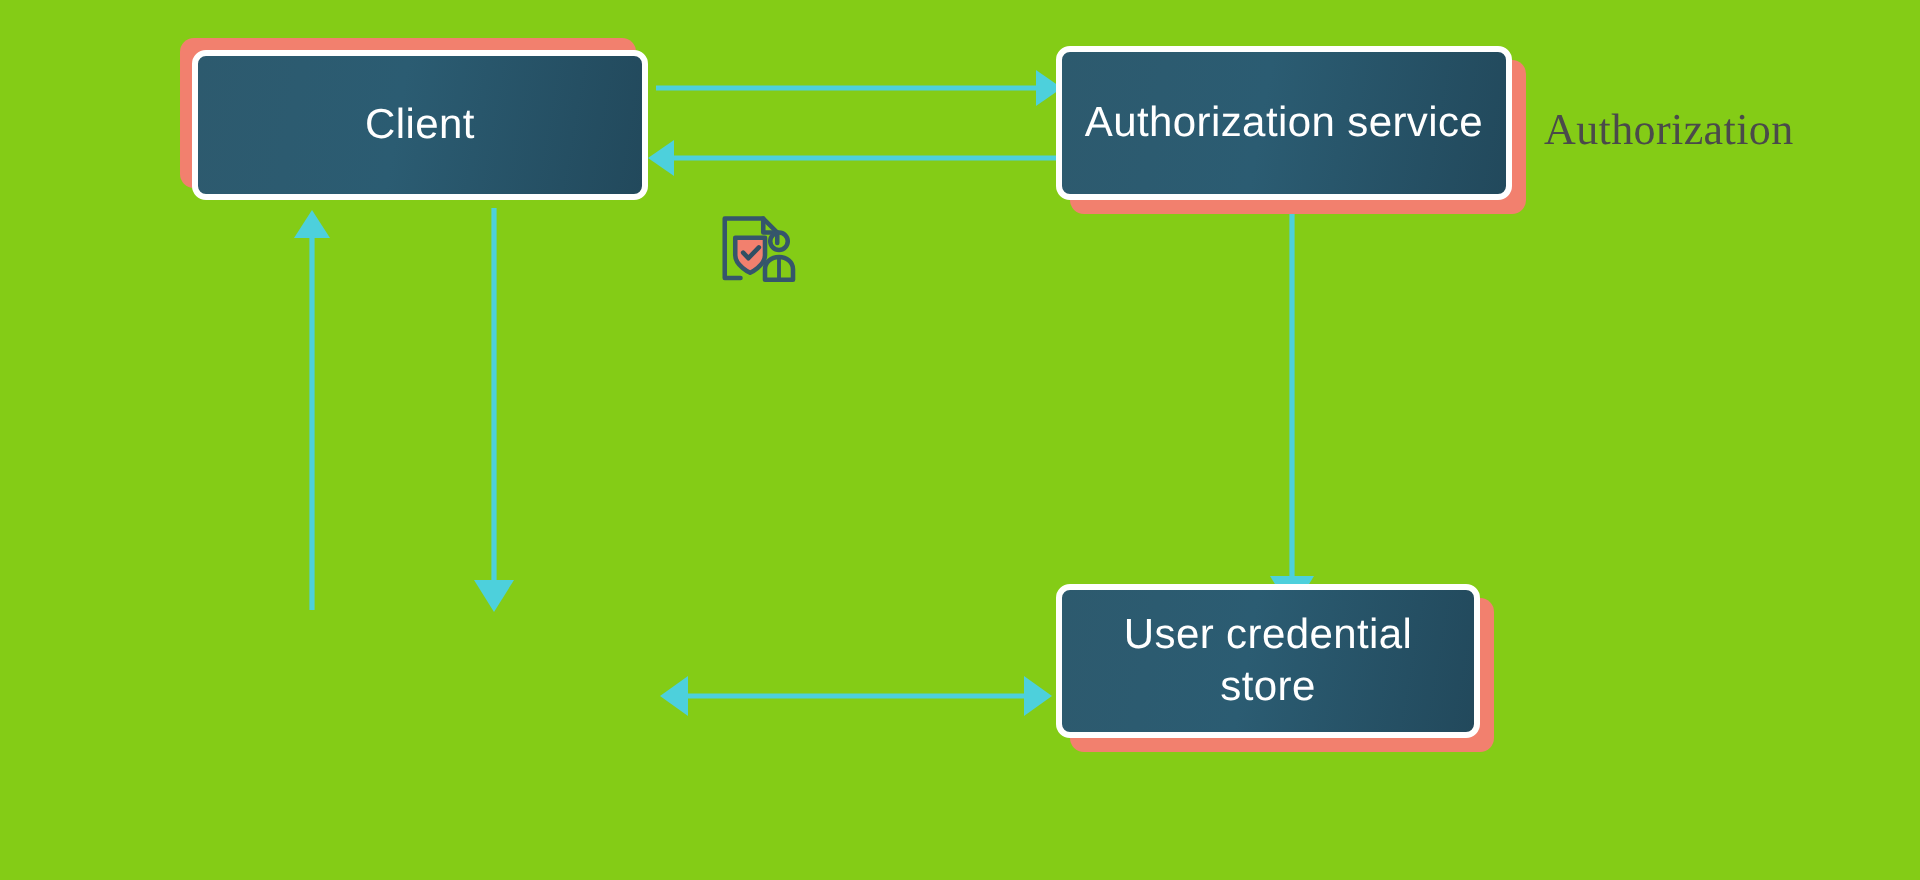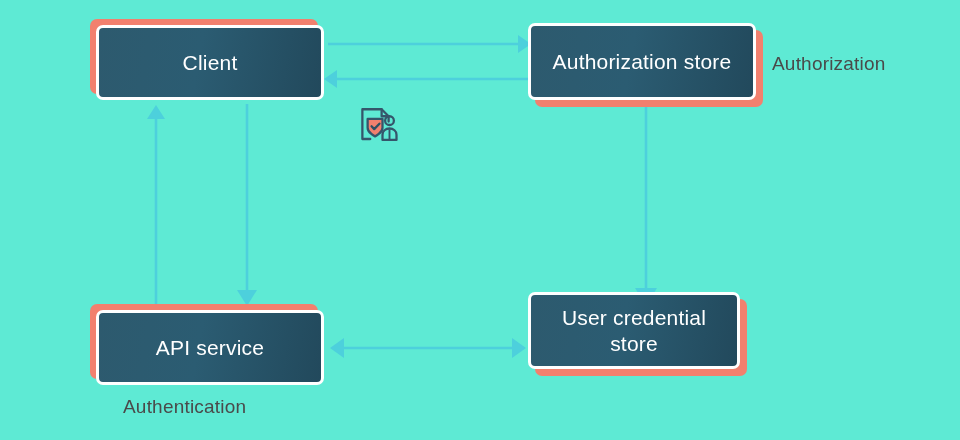--- a/index.html
+++ b/index.html
@@ -4,21 +4,21 @@
 <style>
   html, body {
     margin: 0;
     padding: 0;
     background: #000000;
   }
   #canvas {
     position: relative;
     width: 960px;
     height: 440px;
-    background: #5eead4;
+    background: #84cc16;
     overflow: hidden;
     font-family: "Liberation Sans", sans-serif;
   }
 
   
   .node {
     position: absolute;
     box-sizing: border-box;
   }
   .node .shadow {
@@ -65,24 +65,25 @@
     stroke: #4dd0dc;
     stroke-width: 2.6;
     fill: none;
   }
   .arrow-head { fill: #4dd0dc; }
 
   
   .label {
     position: absolute;
     color: #4a4a4a;
-    font-size: 19px;
+    font-size: 22px;
     line-height: 1.22;
     white-space: pre-line;
     letter-spacing: 0.2px;
+    font-family: Liberation Serif, serif;
   }
   #label-authorization  { left: 772px; top: 52px; }
   #label-authentication { left: 123px; top: 395px; }
   #label-request        { left: 251px; top: 218px; }
   #label-user-credential{ left: 413px; top: 98px; }
 
   
   #icon-user-credential {
     position: absolute;
     left: 358px;
@@ -128,27 +129,23 @@
   </svg>
 
   <div class="node" id="node-client">
     <div class="shadow up-left"></div>
     <div class="face">Client</div>
   </div>
 
   <div class="node" id="node-auth-server">
     <div class="shadow down-right"></div>
     <div class="face">Authorization
-store</div>
+service</div>
   </div>
 
-  <div class="node" id="node-api-service">
-    <div class="shadow up-left"></div>
-    <div class="face">API service</div>
-  </div>
 
   <div class="node" id="node-cred-store">
     <div class="shadow down-right"></div>
     <div class="face">User credential
 store</div>
   </div>
 
   <svg id="icon-user-credential" viewBox="0 0 48 48">
 
     <path d="M5 6 h22 l8 8 v6 M5 6 v34 h9" fill="none" stroke="#35566b" stroke-width="2.6" stroke-linecap="round" stroke-linejoin="round"></path>
@@ -158,17 +155,16 @@
     <path d="M15.5 25.5 l3 3.2 l6 -6.2" fill="none" stroke="#2f4f63" stroke-width="2.6" stroke-linecap="round" stroke-linejoin="round"></path>
 
     <circle cx="36" cy="19" r="5" fill="none" stroke="#35566b" stroke-width="2.6"></circle>
 
     <path d="M28 41 v-6 c0-4 3.5-7 8-7 s8 3 8 7 v6 Z" fill="none" stroke="#35566b" stroke-width="2.6" stroke-linejoin="round"></path>
     <line x1="36" y1="29" x2="36" y2="41" stroke="#35566b" stroke-width="2.2"></line>
   </svg>
 
   <div class="label" id="label-authorization">Authorization</div>
 
-  <div class="label" id="label-authentication">Authentication</div>
 
 
 
 </div>
 
 </body></html>

